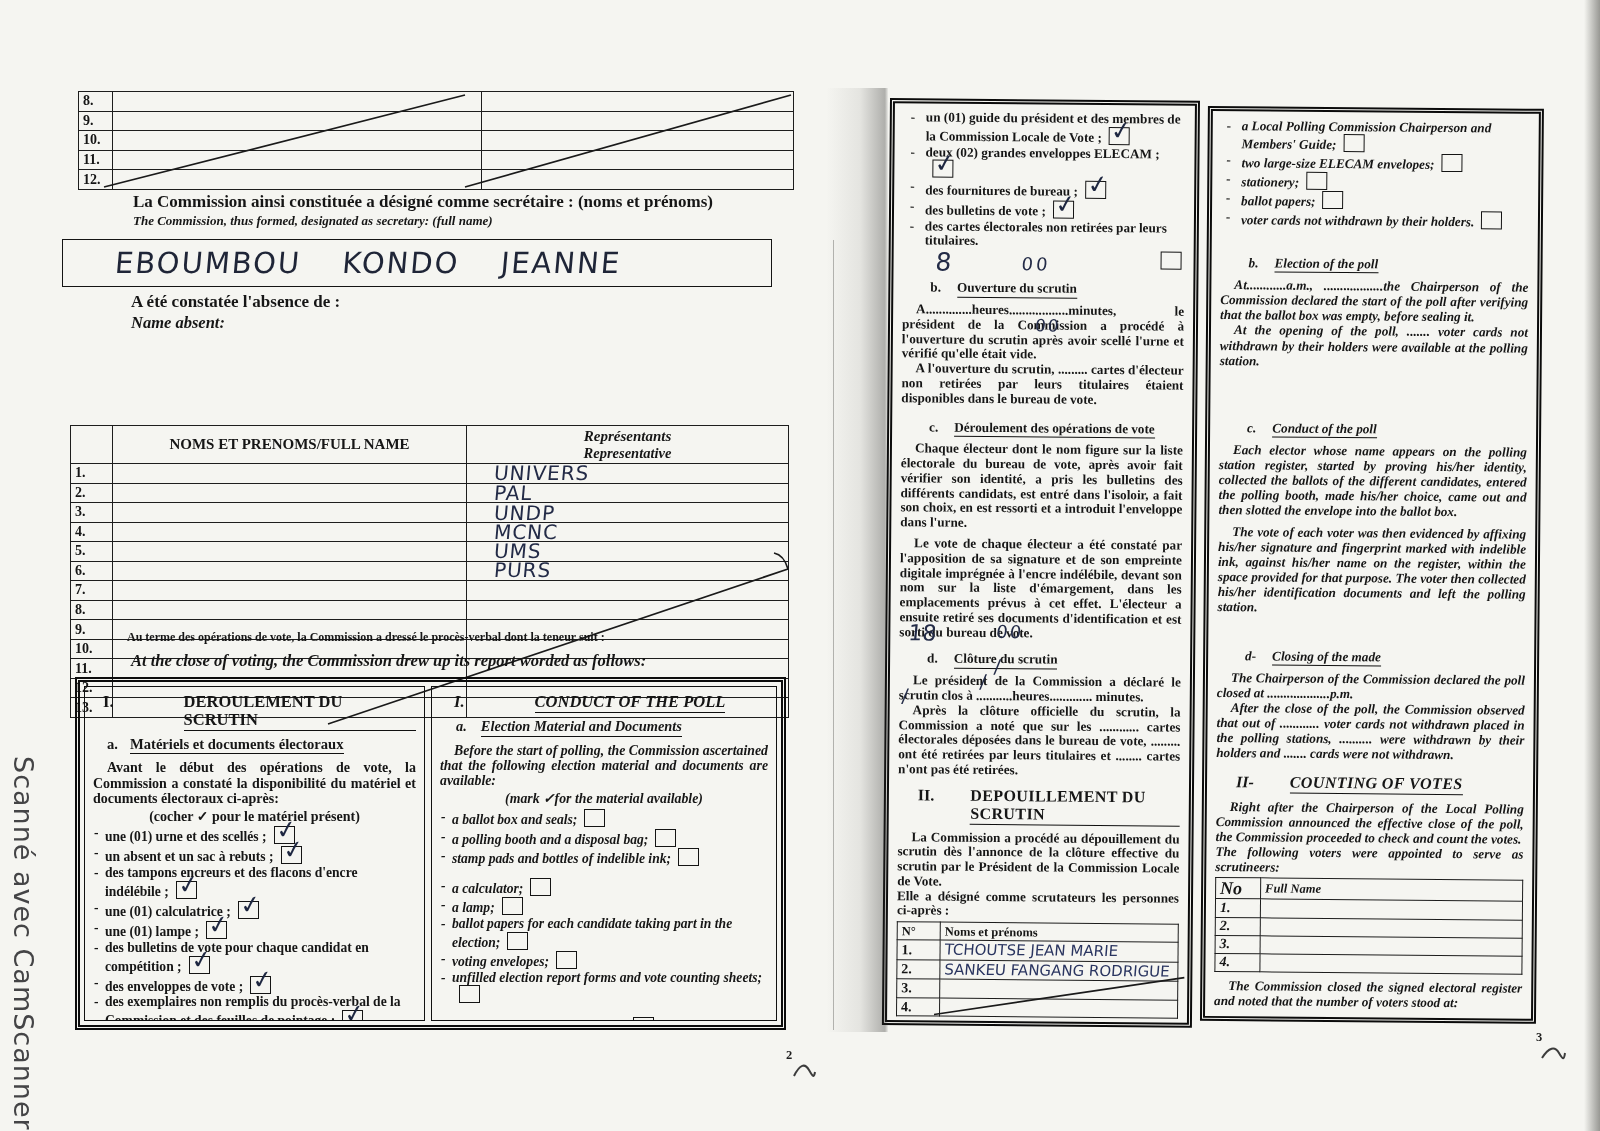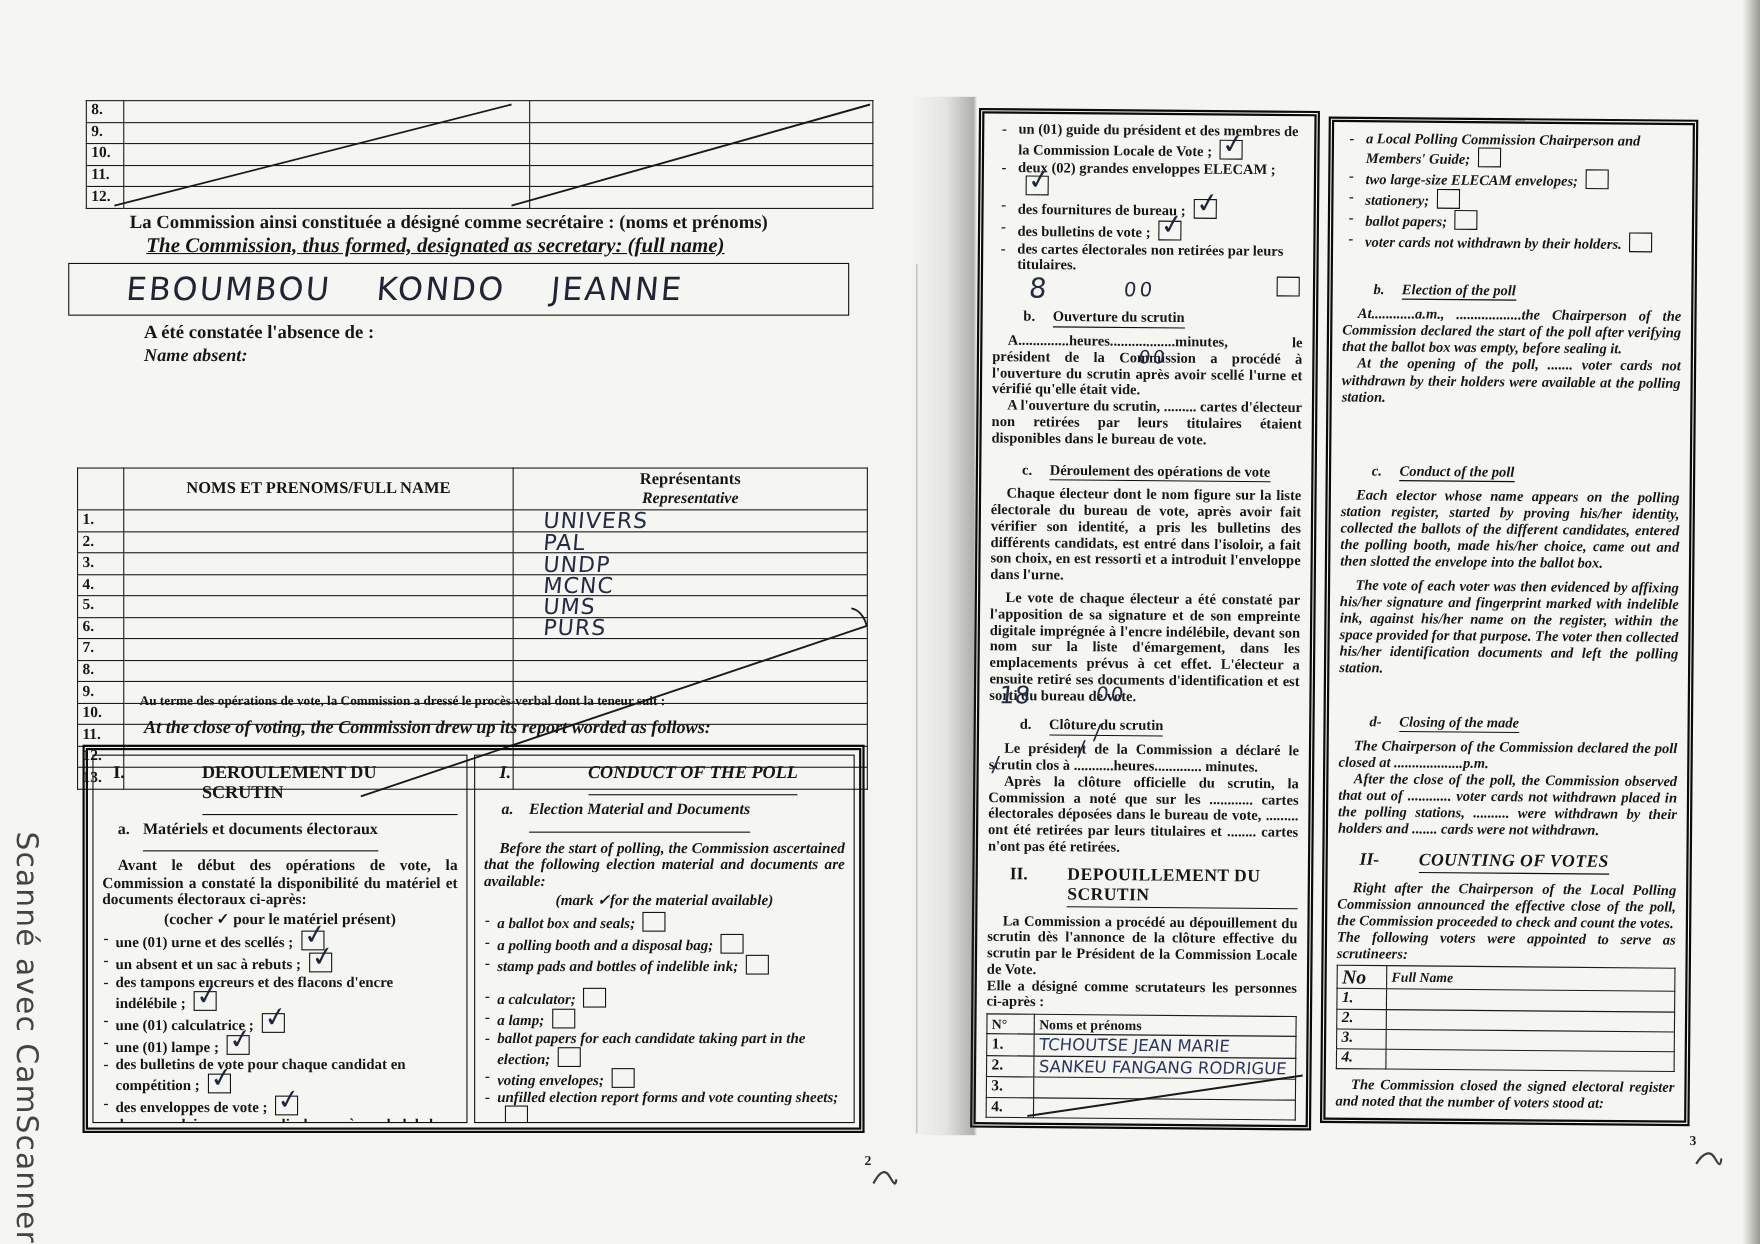--- a/index.html
+++ b/index.html
@@ -22,21 +22,21 @@
   .hw.rep{font-size:20px;letter-spacing:1px;}
   .hw-name{font-family:"DejaVu Sans",sans-serif;font-weight:400;color:#2a3560;font-size:15px;
       white-space:nowrap;display:inline-block;transform:skewX(-4deg);}
   
   .cb{display:inline-block;width:19px;height:16px;border:1.8px solid #141414;position:relative;
       vertical-align:-3px;margin-left:7px;background:transparent;}
   .cb.checked::after{content:"✓";position:absolute;left:1px;top:-11px;font-size:25px;font-weight:400;
       color:#1d2640;font-family:"DejaVu Sans",sans-serif;transform:rotate(-8deg);}
   
   .hrow{display:flex;align-items:baseline;}
-  .hrow .t{border-bottom:1.8px solid #101010;padding-bottom:11px;}
+  .hrow .t{border-bottom:1.8px solid #101010;padding-bottom:1px;}
   
   .cbox{display:flex;gap:6px;border:5px double #0c0c0c;padding:4px;box-sizing:border-box;}
   .ccol{border:1.7px solid #111;padding:3px 8px;box-sizing:border-box;overflow:hidden;}
   .it{position:relative;padding-left:12px;margin:1px 0;}
   .it .dash{position:absolute;left:1px;}
   .p{margin:0;text-align:justify;text-indent:14px;}
   .dots{overflow:hidden;white-space:nowrap;font-size:12.5px;letter-spacing:1.5px;font-weight:bold;}
   .rel{position:relative;}
   
   .rbox{position:absolute;border:5px double #0b0b0b;padding:6px 9px;box-sizing:border-box;overflow:hidden;}
@@ -84,38 +84,38 @@
             <td></td>
           </tr>
     </tbody>
       </table>
     <svg class="ovl" width="716" height="99">
       <line x1="26" y1="96" x2="387" y2="4"></line>
       <line x1="387" y1="96" x2="713" y2="4"></line>
     </svg>
   </div>
 
-  <div class="abs fr" style="left:118px;top:192px;font-size:17px;">La Commission ainsi constituée a désigné comme secrétaire : (noms et prénoms)</div>
-  <div class="abs en" style="left:133px;top:213px;font-size:19px;text-decoration:underline;">The Commission, thus formed, designated as secretary: (full name)</div>
+  <div class="abs fr" style="left:133px;top:192px;font-size:17px;">La Commission ainsi constituée a désigné comme secrétaire : (noms et prénoms)</div>
+  <div class="abs en" style="left:133px;top:213px;font-size:13px;">The Commission, thus formed, designated as secretary: (full name)</div>
 
   <div class="abs" style="left:62px;top:239px;width:708px;height:46px;border:1.6px solid #141414;">
     <span class="hw big" style="position:absolute;left:52px;top:6px;">EBOUMBOU KONDO JEANNE</span>
   </div>
 
   <div class="abs fr" style="left:131px;top:292px;font-size:17px;">A été constatée l'absence de :</div>
   <div class="abs en" style="left:131px;top:313px;font-size:16.5px;">Name absent:</div>
 
   <div class="abs rel" style="left:70px;top:326px;width:719px;height:293px;">
     <table>
       <tbody>
           <tr style="height:38px;">
         <td style="width:33px;"></td>
         <td style="width:345px;text-align:center;font-size:15px;">NOMS ET PRENOMS/FULL NAME</td>
         <td style="text-align:center;">
-          <div class="fr" style="font-size:15px;">Représentants</div>
+          <div class="fr" style="font-size:15px;font-style:italic;">Représentants</div>
           <div class="en" style="font-size:14.5px;font-style:italic;">Representative</div>
         </td>
       </tr>
       <tr>
             <td class="num">1.</td>
             <td></td>
             <td></td>
           </tr>
       <tr>
             <td class="num">2.</td>

